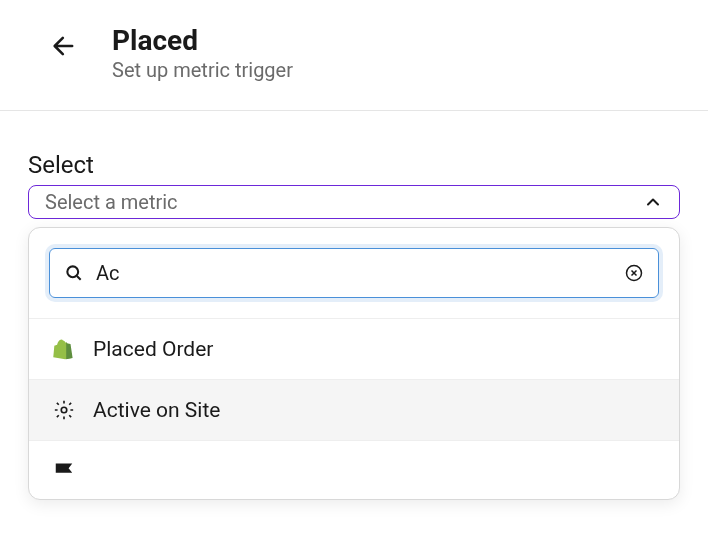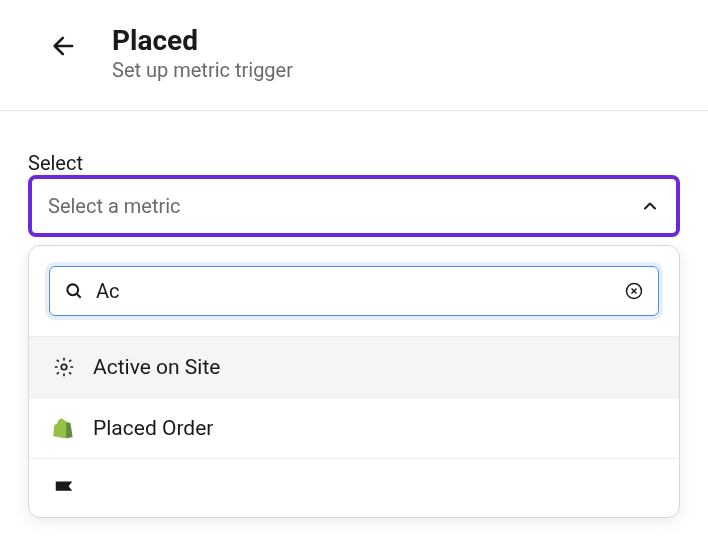--- a/index.html
+++ b/index.html
@@ -47,29 +47,30 @@
     }
     .header-text p {
       font-size: 20px;
       color: #6b6b6b;
       font-weight: 400;
     }
     .content {
       padding: 40px 28px 0 28px;
     }
     .field-label {
-      font-size: 20px;
+      font-size: 24px;
       font-weight: 400;
       color: #1a1a1a;
+      margin-bottom: 6px;
     }
     .select-box {
       position: relative;
-      border: 4px solid #6d28d9;
+      border: 1px solid #6d28d9;
       border-radius: 8px;
-      height: 62px;
+      height: 34px;
       display: flex;
       align-items: center;
       padding: 0 16px;
       cursor: pointer;
       justify-content: space-between;
     }
     .select-box-text {
       font-size: 20px;
       color: #6b6b6b;
     }
@@ -195,42 +196,42 @@
         <input class="search-input" type="text" value="Ac" style="">
         <div class="clear-btn">
           <svg viewBox="0 0 24 24">
             <circle cx="12" cy="12" r="9"></circle>
             <path d="M9 9l6 6M15 9l-6 6"></path>
           </svg>
         </div>
       </div>
     </div>
 
+    <div class="option">
+      <div class="option-icon">
+        <svg viewBox="0 0 24 24">
+          <path fill="#95BF47" d="M18 6.5c0-.1-.1-.2-.2-.2l-1.7-.1s-1.3-1.3-1.4-1.4c-.1-.1-.3-.1-.5 0l-.7.2c-.4-1.2-1.2-2.3-2.5-2.3h-.1C10.5 2 9.9 1.7 9.4 1.7c-3 0-4.5 3.8-4.9 5.7l-2.3.7c-.7.2-.7.2-.8 1L.3 20.9l13 2.4 7-1.5-2.3-15.3z"></path>
+          <path fill="#5E8E3E" d="M18 6.5c0-.1-.1-.2-.2-.2l-1.7-.1s-1.3-1.3-1.4-1.4c-.1-.1-.2-.1-.3-.1v18.6l7-1.5-2.3-15.3z"></path>
+        </svg>
+      </div>
+      <span class="option-label">Placed Order</span>
+    </div>
+
     <div class="option highlighted">
       <div class="option-icon">
         <svg viewBox="0 0 24 24" fill="none" stroke="#1a1a1a" stroke-width="1.8">
           <circle cx="12" cy="12" r="3"></circle>
           <path d="M12 2v3M12 19v3M4.2 4.2l2.1 2.1M17.7 17.7l2.1 2.1M2 12h3M19 12h3M4.2 19.8l2.1-2.1M17.7 6.3l2.1-2.1"></path>
         </svg>
       </div>
       <span class="option-label">Active on Site</span>
     </div>
 
     <div class="option">
       <div class="option-icon">
         <svg viewBox="0 0 24 24">
-          <path fill="#95BF47" d="M18 6.5c0-.1-.1-.2-.2-.2l-1.7-.1s-1.3-1.3-1.4-1.4c-.1-.1-.3-.1-.5 0l-.7.2c-.4-1.2-1.2-2.3-2.5-2.3h-.1C10.5 2 9.9 1.7 9.4 1.7c-3 0-4.5 3.8-4.9 5.7l-2.3.7c-.7.2-.7.2-.8 1L.3 20.9l13 2.4 7-1.5-2.3-15.3z"></path>
-          <path fill="#5E8E3E" d="M18 6.5c0-.1-.1-.2-.2-.2l-1.7-.1s-1.3-1.3-1.4-1.4c-.1-.1-.2-.1-.3-.1v18.6l7-1.5-2.3-15.3z"></path>
-        </svg>
-      </div>
-      <span class="option-label">Placed Order</span>
-    </div>
-
-    <div class="option">
-      <div class="option-icon">
-        <svg viewBox="0 0 24 24">
           <path fill="#1a1a1a" d="M3 5h18l-4 5 4 5H3z"></path>
         </svg>
       </div>
     </div>
 
   </div>
 </div>
 
 </body></html>

